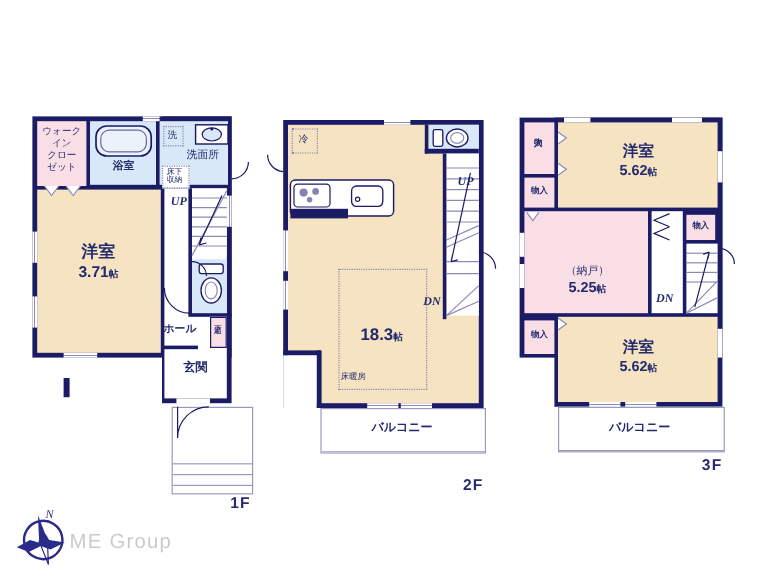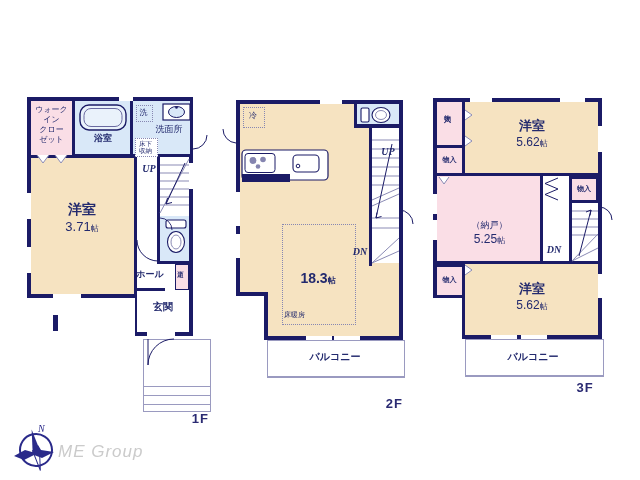--- a/index.html
+++ b/index.html
@@ -18,24 +18,24 @@
         font-style:italic;font-weight:bold;font-size:10px;text-align:center;}
   .dotted{position:absolute;border:1px dotted #8787b2;}
   .win-h{position:absolute;background:linear-gradient(to bottom,#fff 40%,#8b8bb5 40%,#8b8bb5 60%,#fff 60%);}
   .win-v{position:absolute;background:linear-gradient(to right,#fff 40%,#8b8bb5 40%,#8b8bb5 60%,#fff 60%);}
   .balcony{position:absolute;background:#fff;border:1px solid #9a9ac0;box-shadow:inset 0 -5px 0 -4px #9a9ac0;}
   .porch{position:absolute;background:#fff;border:1px solid #9a9ac0;}
   .sline{position:absolute;left:0;right:0;height:1px;background:#9a9ac0;}
   .flabel{position:absolute;color:#2a2a72;font-weight:bold;font-size:13px;letter-spacing:1px;text-align:right;}
   svg.fx{position:absolute;overflow:visible;pointer-events:none;}
   .unit{font-size:8px;}
-  .size{font-size:13px;font-weight:normal;}
+  .size{font-size:13px;font-weight:bold;}
   .rname{font-size:14px;font-weight:bold;}
   .vtext{writing-mode:vertical-rl;text-orientation:upright;}
-  #brand{position:absolute;left:58px;top:442px;font-size:17px;color:#cbcbcb;letter-spacing:1px;font-style:italic;}
+  #brand{position:absolute;left:58px;top:442px;font-size:17px;color:#cbcbcb;letter-spacing:1px;}
 </style>
 </head>
 <body>
 
 <div id="canvas">
 
   <div class="floor" id="f1" style="left:27px;top:97px;width:183px;height:335px;">
     <div class="wall" style="left:0;top:0;width:166px;height:201px;"></div>
     <div class="wall" style="left:108px;top:0;width:58px;height:239px;"></div>
 
@@ -223,21 +223,21 @@
     <div class="lbl rname nw" style="left:64px;top:20px;width:70px;font-size:13px;">洋室</div>
     <div class="lbl size nw" style="left:64px;top:37px;width:70px;font-size:12px;"><span>5.62</span><span class="unit">帖</span></div>
     <div class="lbl nw" style="left:14px;top:122px;width:85px;font-size:9px;">（納戸）</div>
     <div class="lbl size nw" style="left:14px;top:134px;width:85px;font-size:12px;"><span>5.25</span><span class="unit">帖</span></div>
     <div class="lbl nw" style="left:139px;top:87px;width:24px;font-size:7px;font-weight:bold;">物入</div>
     <div class="updn" style="left:108px;top:146px;width:26px;">DN</div>
     <div class="lbl nw" style="left:4px;top:178px;width:25px;font-size:7px;font-weight:bold;">物入</div>
     <div class="lbl rname nw" style="left:64px;top:183px;width:70px;font-size:13px;">洋室</div>
     <div class="lbl size nw" style="left:64px;top:200px;width:70px;font-size:12px;"><span>5.62</span><span class="unit">帖</span></div>
     <div class="lbl nw" style="left:64px;top:253px;width:72px;font-size:10px;font-weight:bold;">バルコニー</div>
-    <div class="flabel" style="left:135px;top:282px;width:34px;text-align:center;">3F</div>
+    <div class="flabel" style="left:135px;top:282px;width:34px;">3F</div>
   </div>
 
   <svg style="position:absolute;left:12px;top:422px;width:48px;height:56px;overflow:visible;" viewBox="0 0 48 56">
     <g transform="rotate(-12 24 28)">
       <circle cx="24" cy="28" r="16" fill="none" stroke="#2a2a8a" stroke-width="2"></circle>
       <polygon points="24,7 27.5,28 20.5,28" fill="#2a2a8a"></polygon>
       <polygon points="24,49 27.5,28 20.5,28" fill="none" stroke="#2a2a8a" stroke-width="1"></polygon>
     </g>
     <text x="26" y="10" font-size="10" font-style="italic" fill="#2a2a8a" font-family="Liberation Serif, serif">N</text>
     <polygon points="2,34 13,28 20,30 26,23 29,28 42,30 30,36 22,33 12,38" fill="#2a2a8a"></polygon>

